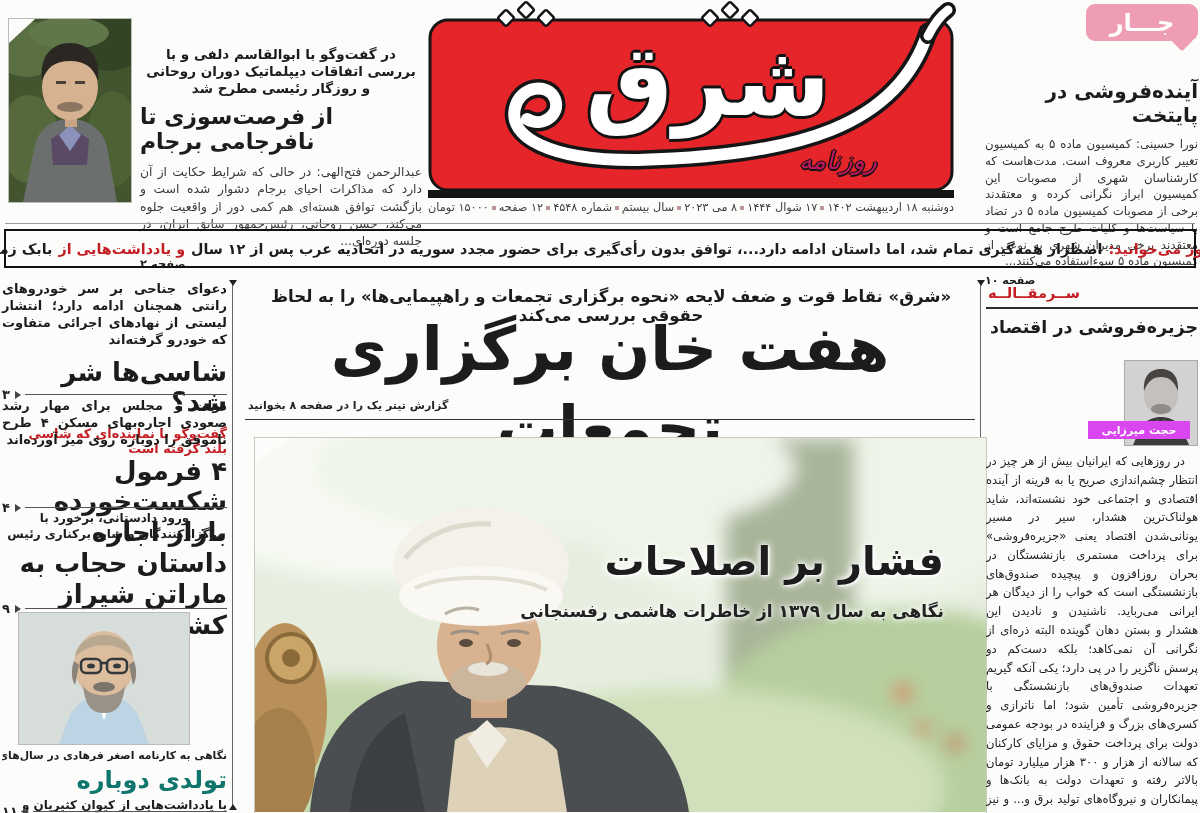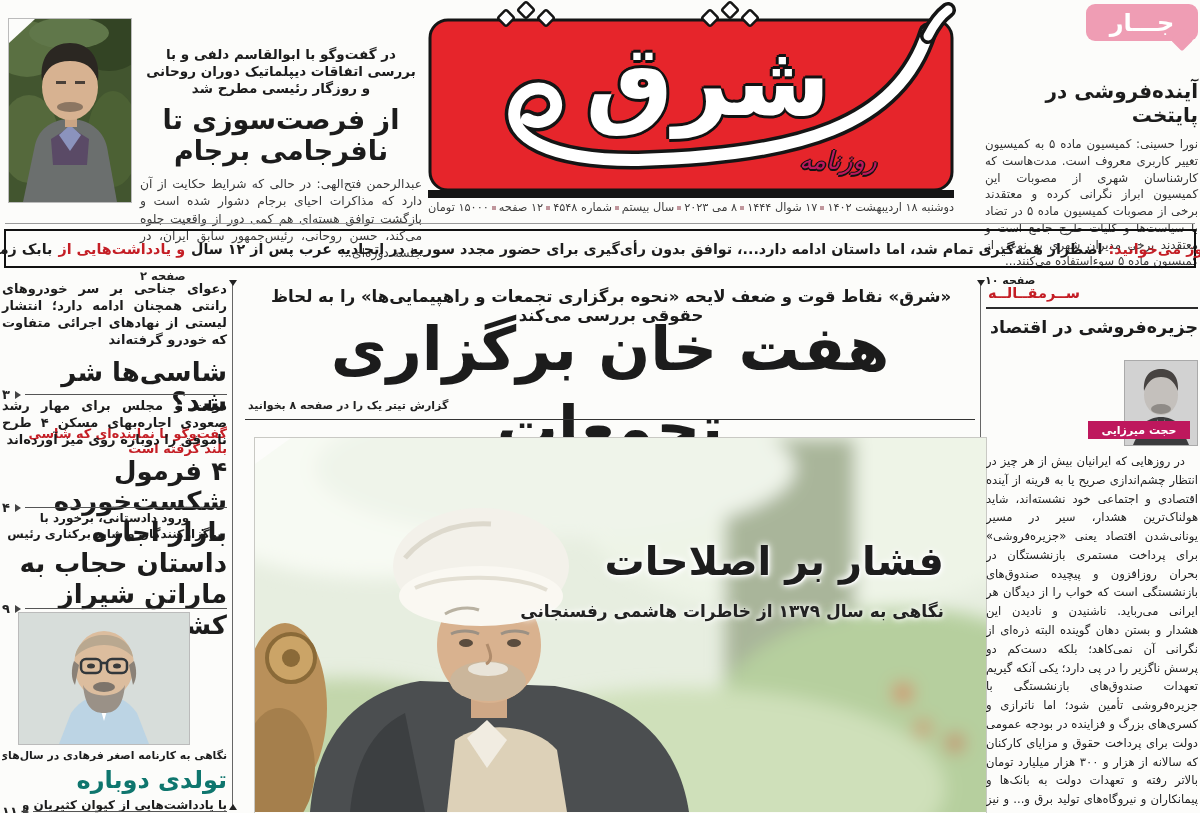--- a/index.html
+++ b/index.html
@@ -8,21 +8,21 @@
   .page {
     position:relative; width:1200px; height:813px; margin:0 auto;
     background:#fcfcfa; overflow:hidden; direction:rtl; color:#1c1c1c;
   }
   .abs { position:absolute; }
 
   
   .tl-photo { left:8px; top:18px; width:124px; height:185px; border:1px solid #bbb; }
   .tl-art   { left:140px; top:30px; width:282px;margin-top:16px; }
   .tl-kicker{ font-size:13.5px; font-weight:bold; line-height:1.25; text-align:center; }
-  .tl-title { margin-top:7px; font-size:27px; font-weight:bold; text-align:center; letter-spacing:-.2px; }
+  .tl-title { margin-top:7px; font-size:22px; font-weight:bold; text-align:left; letter-spacing:-.2px; }
   .tl-lead  { margin-top:10px; font-size:12.3px; line-height:1.42; color:#3a3a3a; text-align:justify; }
   .tl-page  { margin-top:6px; font-size:11.5px; font-weight:bold; color:#222; text-align:left; }
 
   .logo { left:428px; top:6px; width:526px; height:196px; }
   .logo svg { position:absolute; inset:0; overflow:visible; }
   .logo-word {
     position:absolute; left:150px; top:26px; width:260px; text-align:center;
     font-size:98px; font-weight:bold; color:#fff; line-height:1;
     text-shadow:-3px 0 #121212,3px 0 #121212,0 -3px #121212,0 3px #121212,2px 2px #121212,-2px -2px #121212;
   }
@@ -77,21 +77,21 @@
     text-shadow:0 0 6px #fff,0 0 10px #fff,1px 1px 2px #fff; }
   .ph-sub   { position:absolute; right:42px; top:163px; font-size:17px; font-weight:bold; color:#222;
     text-shadow:0 0 5px #fff,0 0 8px #fff; }
 
   
   .ed-label { left:988px; top:285px; font-size:14.5px; font-weight:bold; color:#c41e25; }
   .ed-rule  { left:986px; top:307px; width:212px; border-top:2px solid #2b2b2b; }
   .ed-title { left:986px; top:317px; width:212px; font-size:17.5px; font-weight:800; text-align:right;
               white-space:nowrap; overflow:hidden; }
   .ed-photo { left:1124px; top:360px; width:74px; height:86px; border:1px solid #aaa; }
-  .ed-ribbon{ left:1088px; top:421px; width:102px; height:18px; background:#be185d; color:#fff;
+  .ed-ribbon{ left:1088px; top:421px; width:102px; height:18px; background:#d946ef; color:#fff;
     font-size:11px; font-weight:bold; display:flex; align-items:center; justify-content:center; }
   .ed-body  { left:986px; top:452px; width:212px; height:358px; overflow:hidden;
     font-size:11.6px; line-height:1.62; text-align:justify; color:#222; }
   .ed-body p { text-indent:13px; }
 
   
   .lc { width:225px; left:2px; }
   .lc-kicker { font-size:13px; font-weight:bold; line-height:1.3; text-align:justify; }
   .lc-kicker.center { text-align:center; }
   .lc-title  { font-size:26px; font-weight:900; text-align:right; line-height:1.18; letter-spacing:-.3px; }

